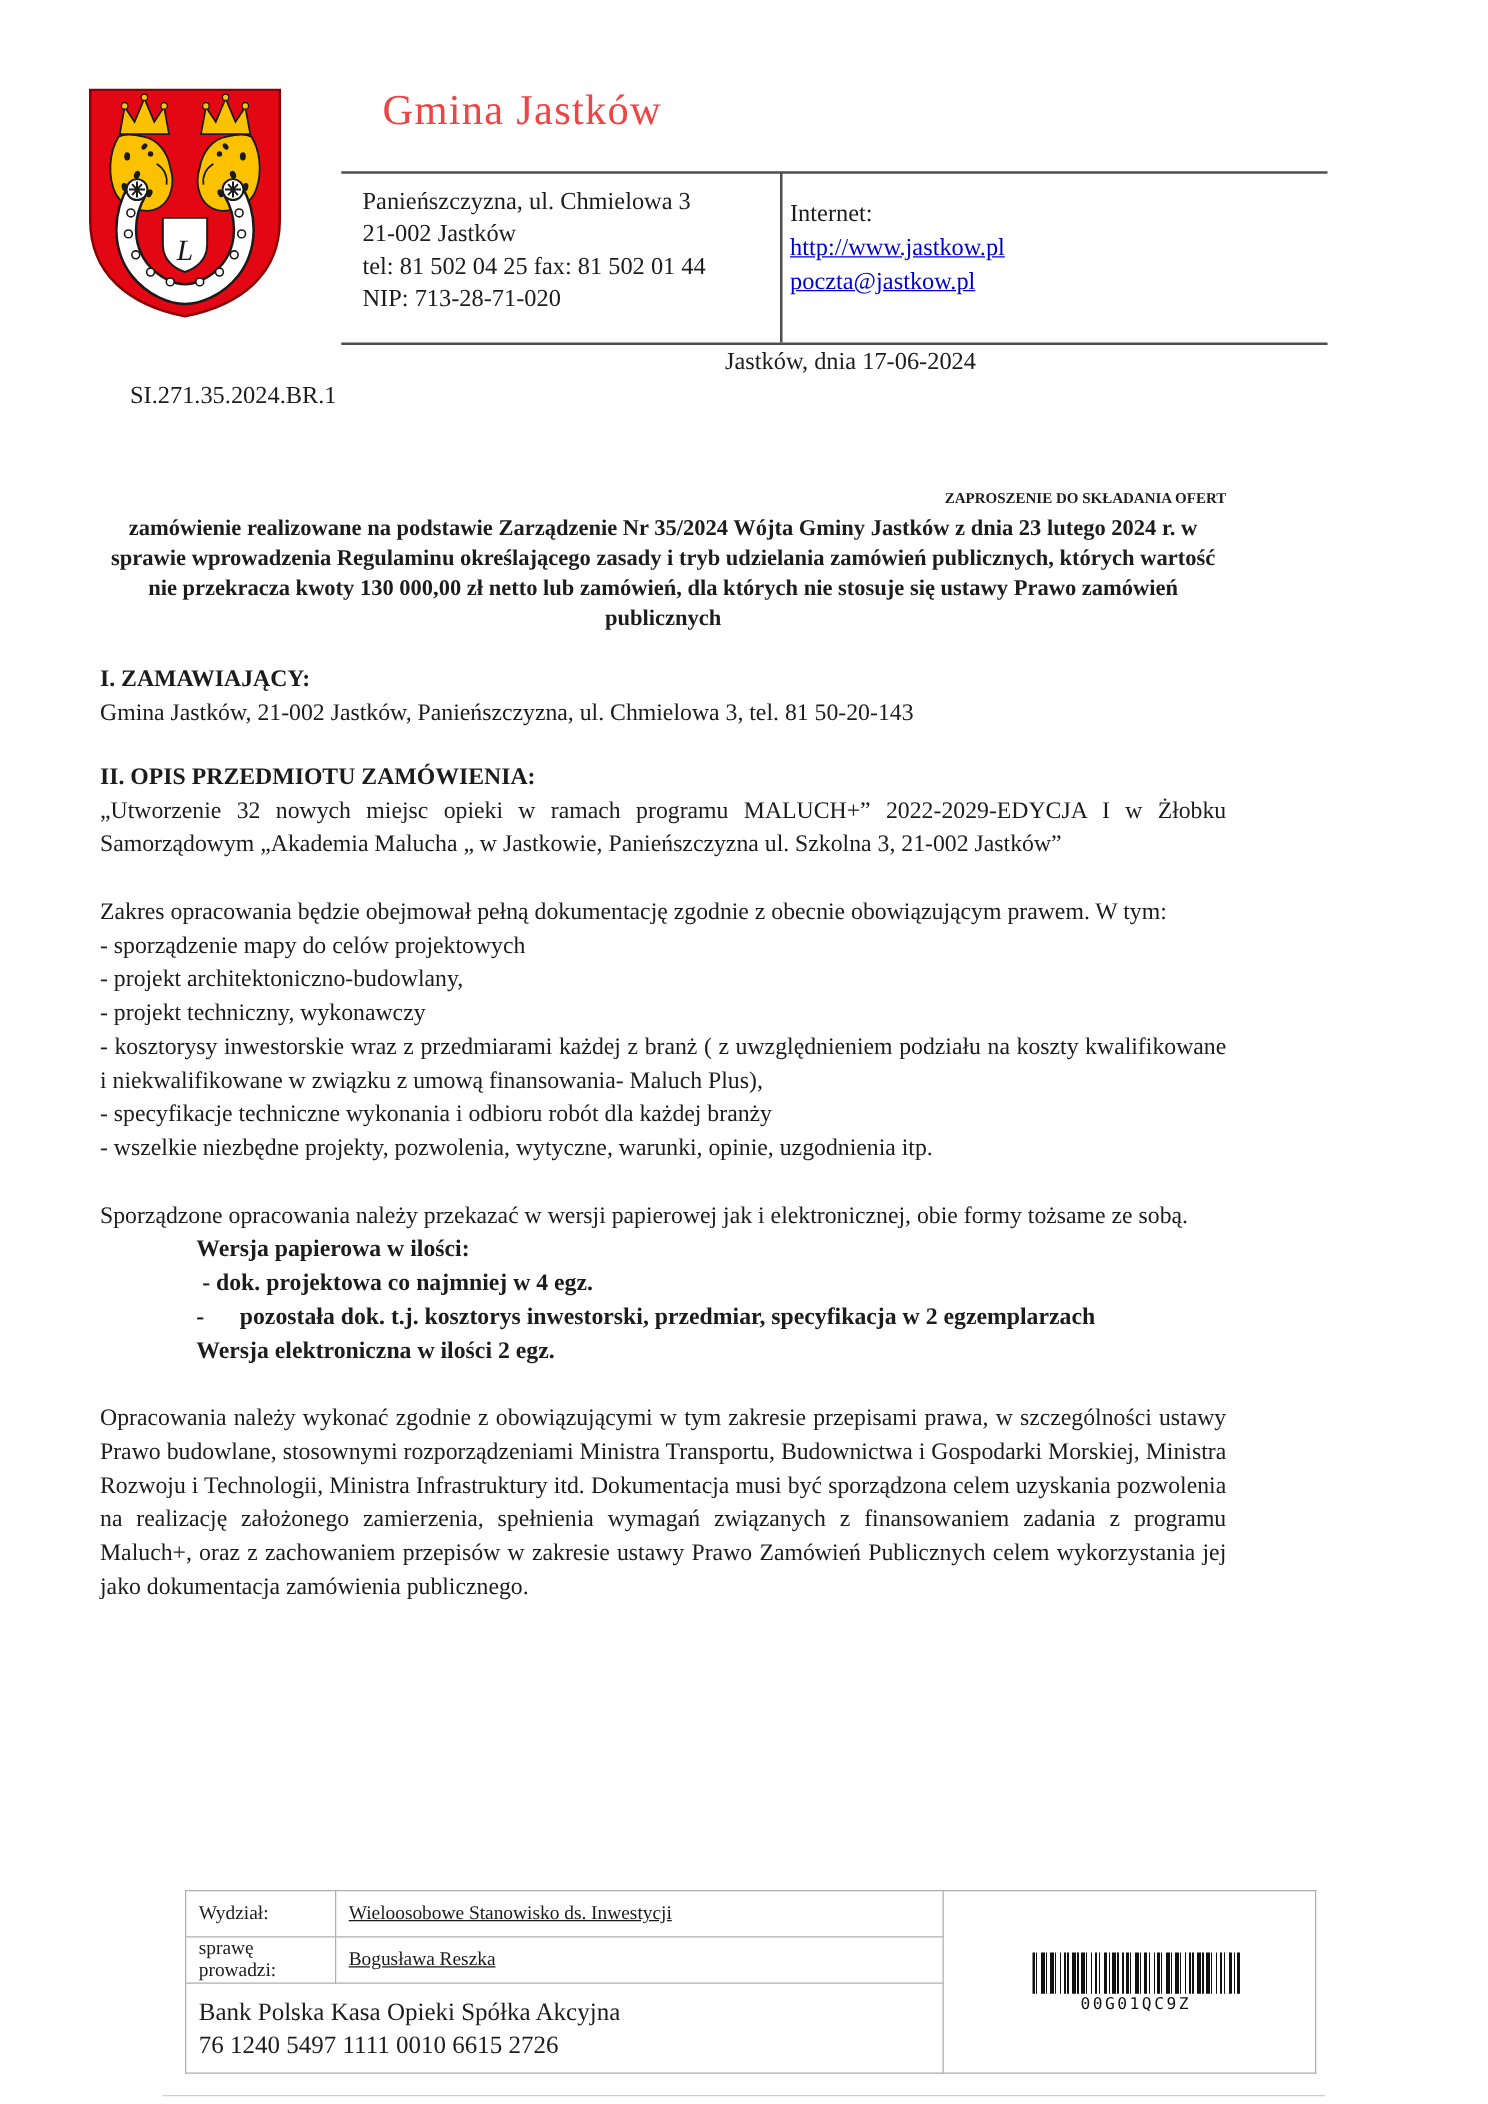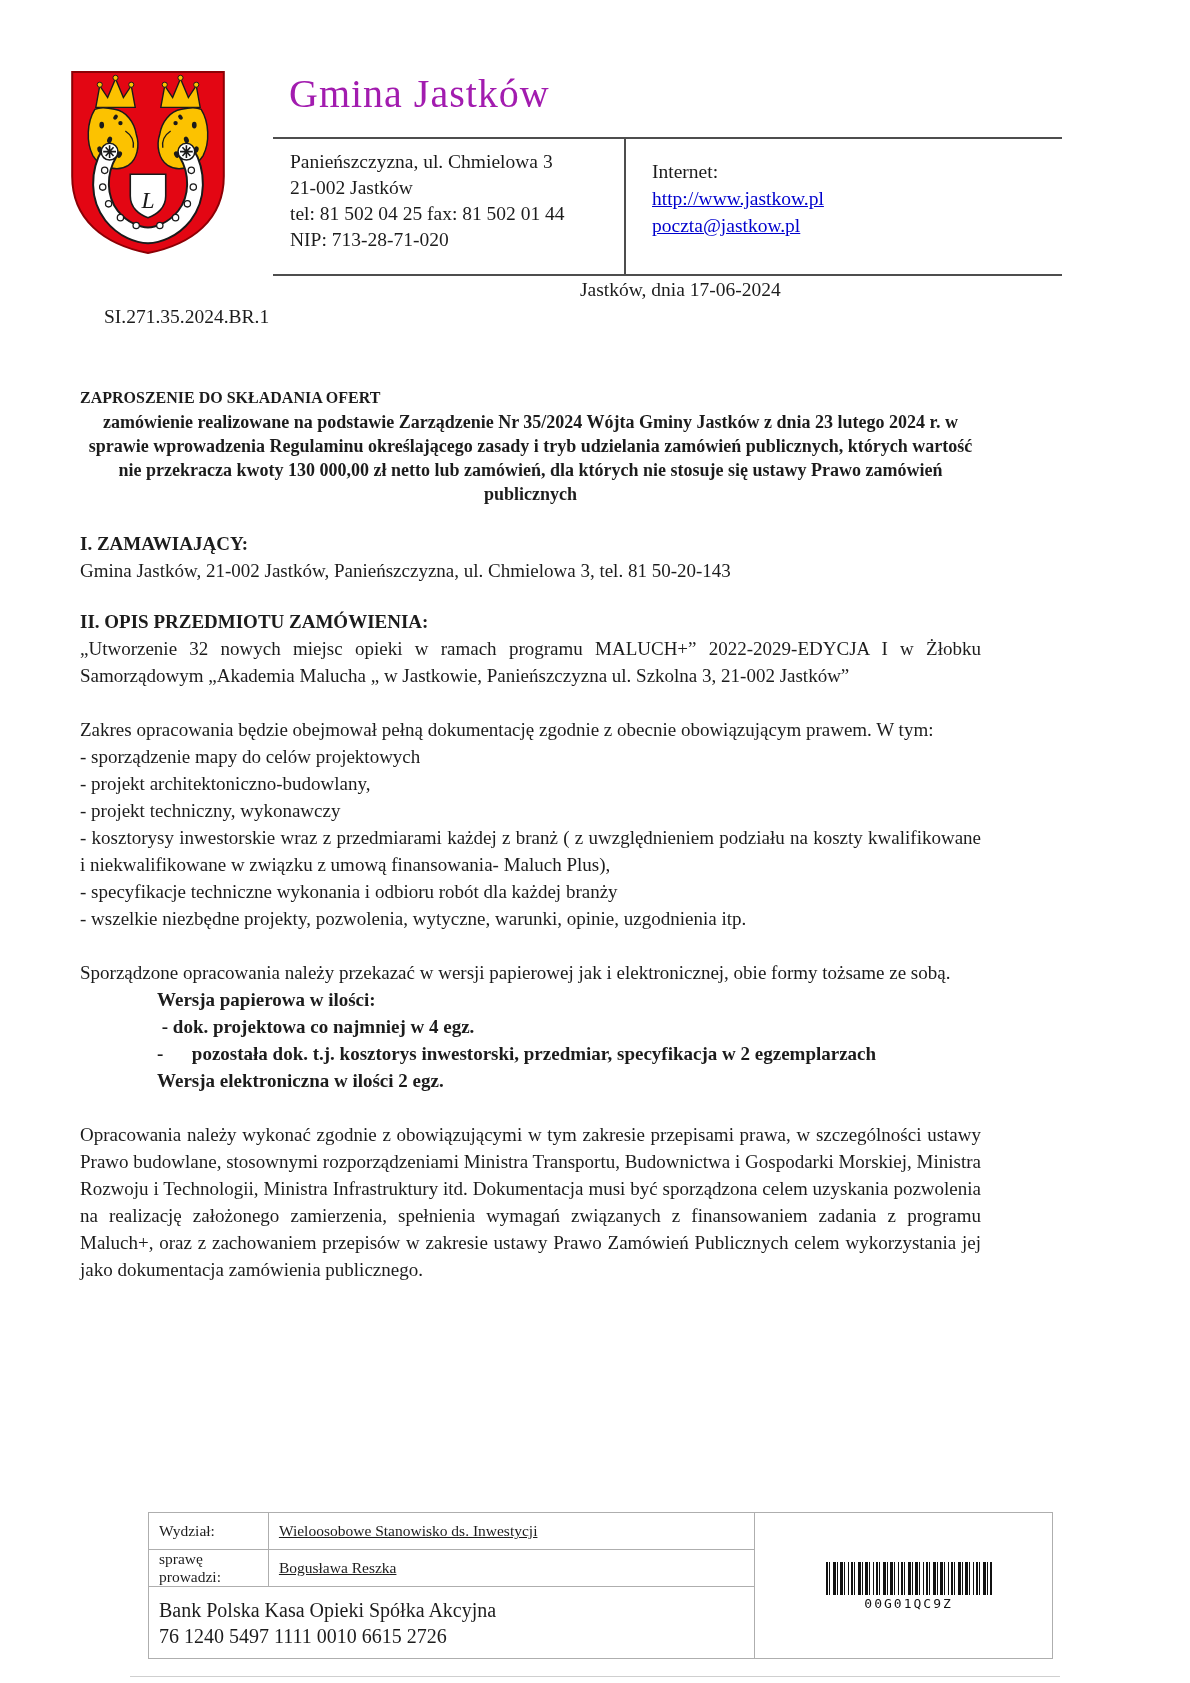--- a/index.html
+++ b/index.html
@@ -9,38 +9,38 @@
     width:1190px; height:1683px;
     margin:0 auto;
     background:#ffffff;
     font-family:"Liberation Serif", serif;
     color:#1c1c1c;
     overflow:hidden;
   }
   
   .crest { position:absolute; left:64px; top:66px; width:168px; height:192px; }
   .org-title {
-    position:absolute; left:289px; top:70px;
-    font-size:40px; letter-spacing:1px; color:#a21caf;
+    position:absolute; left:306px; top:70px;
+    font-size:34px; letter-spacing:1px; color:#ef4444;
   }
   .rule-h { position:absolute; height:0; border-top:2px solid #4e4e4e; }
   .rule-top { left:273px; top:137px; width:789px; }
   .rule-bottom { left:273px; top:274px; width:789px; }
   .rule-v { position:absolute; left:624px; top:138px; height:136px; width:0; border-left:2px solid #4e4e4e; }
   .addr-block { position:absolute; left:290px; top:149px; font-size:19.5px; line-height:26px; }
-  .net-block { position:absolute; left:652px; top:158px; font-size:19.5px; line-height:27px; }
+  .net-block { position:absolute; left:632px; top:158px; font-size:19.5px; line-height:27px; }
   .net-block a { color:#0000cd; text-decoration:underline; display:inline-block; }
   .date-line { position:absolute; left:580px; top:279px; width:400px; text-align:left; font-size:19.5px; }
   .ref-line { position:absolute; left:104px; top:306px; font-size:19.5px; }
   
   .doc-body {
     position:absolute; left:80px; top:386px; width:901px;
     font-size:19px; line-height:27px; text-align:justify;
   }
-  .doc-title { text-align:left; font-weight:bold; font-size:16px; line-height:24px; }
+  .doc-title { text-align:right; font-weight:bold; font-size:12px; line-height:24px; }
   .doc-subtitle { text-align:center; font-weight:bold; font-size:18px; line-height:24px; }
   .sec-gap { height:24px; }
   .sec-gap-lg { height:27px; }
   .sec-head { font-weight:bold; }
   .indent-block { margin-left:77px;font-weight:bold; }
   .pre { white-space:pre-wrap; }
   
   .foot-table {
     position:absolute; left:148px; top:1512px; width:905px;
     border-collapse:collapse;

